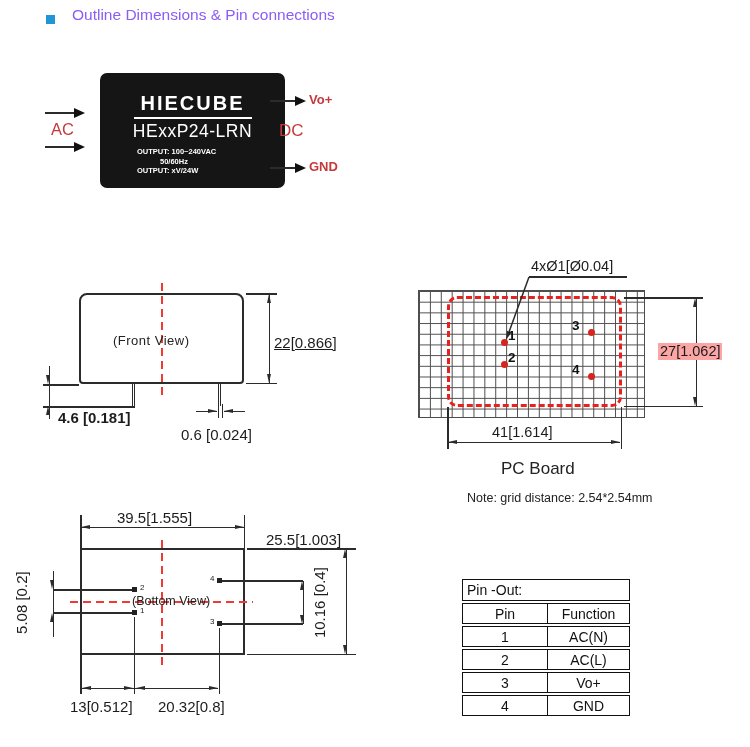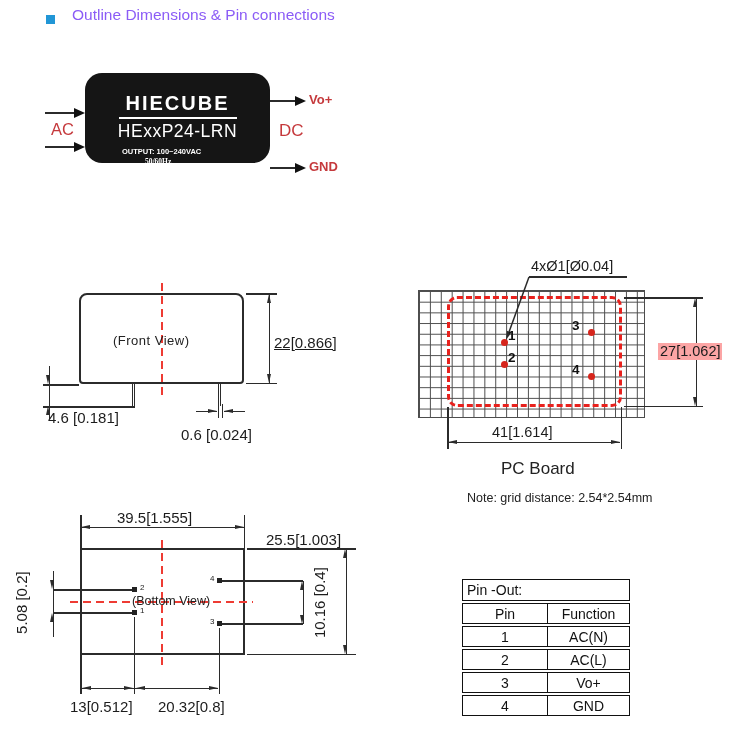--- a/index.html
+++ b/index.html
@@ -14,26 +14,26 @@
   .au{border-left:2.6px solid transparent;border-right:2.6px solid transparent;border-bottom:9px solid #2b2b2b;}
   .ad{border-left:2.6px solid transparent;border-right:2.6px solid transparent;border-top:9px solid #2b2b2b;}
   .al{border-top:2.6px solid transparent;border-bottom:2.6px solid transparent;border-right:9px solid #2b2b2b;}
   .ar2{border-top:2.6px solid transparent;border-bottom:2.6px solid transparent;border-left:9px solid #2b2b2b;}
   
   .bar{position:absolute;width:0;height:0;border-top:5px solid transparent;border-bottom:5px solid transparent;border-left:11px solid #111;}
   
   .rdv{position:absolute;width:2px;background-image:repeating-linear-gradient(180deg,#ee3b33 0 8px,transparent 8px 13px);}
   .rdh{position:absolute;height:2px;background-image:repeating-linear-gradient(90deg,#ee3b33 0 8px,transparent 8px 13px);}
   
-  .module{position:absolute;left:85px;top:73px;width:185px;height:90px;background:#151515;border-radius:17px;color:#fff;text-align:center;}
+  .module{position:absolute;left:100px;top:73px;width:185px;height:115px;background:#151515;border-radius:7px;color:#fff;text-align:center;}
   .m-brand{margin-top:19px;font-size:20px;font-weight:bold;letter-spacing:2px;}
   .m-underline{width:118px;height:2px;background:#fff;margin:2px auto 0;}
   .m-model{margin-top:2px;font-size:17.5px;letter-spacing:0.5px;}
   .m-specs{margin:5px 0 0 37px;text-align:left;font-size:7.5px;font-weight:bold;line-height:9.5px;}
-  .m-spec-mid{padding-left:23px;font-family:Liberation Serif, serif;}
+  .m-spec-mid{padding-left:23px;}
   .redlbl{color:#c5393c;}
   
   .fv-box{position:absolute;left:79px;top:293px;width:165px;height:91px;border:2px solid #2b2b2b;border-radius:8px 8px 4px 4px;box-sizing:border-box;background:#fff;}
   .bv-box{position:absolute;left:80px;top:548px;width:165px;height:107px;border:2px solid #2b2b2b;box-sizing:border-box;background:#fff;}
   .pin-fv{position:absolute;width:3px;background:#fff;border-left:1.5px solid #2b2b2b;border-right:1.5px solid #2b2b2b;box-sizing:border-box;}
   .sq{position:absolute;width:5px;height:5px;background:#222;}
   
   .grid{position:absolute;left:418px;top:290px;width:227px;height:128px;border:1px solid #4d4d4d;box-sizing:border-box;
         background-image:linear-gradient(#4d4d4d 1px,transparent 1px),linear-gradient(90deg,#4d4d4d 1px,transparent 1px);
         background-size:10.9px 10.7px;}
@@ -105,21 +105,21 @@
     <div class="vl" style="left:268.5px;top:294px;height:89px;"></div>
     <div class="au" style="left:266.5px;top:294px;"></div>
     <div class="ad" style="left:266.5px;top:374px;"></div>
     <div class="t dim" style="left:274px;top:334px;text-decoration:underline;">22[0.866]</div>
 
     <div class="hl" style="left:43px;top:384px;width:36px;"></div>
     <div class="hl" style="left:43px;top:406px;width:92px;"></div>
     <div class="vl" style="left:48.5px;top:366px;height:53px;"></div>
     <div class="ad" style="left:46px;top:375px;"></div>
     <div class="au" style="left:46px;top:406px;"></div>
-    <div class="t dim" style="left:48px;top:409px;">4.6 [0.181]</div>
+    <div class="t dim" style="left:58px;top:409px;font-weight:bold;">4.6 [0.181]</div>
 
     <div class="hl" style="left:196px;top:410.5px;width:21px;"></div>
     <div class="ar2" style="left:208px;top:408.5px;"></div>
     <div class="hl" style="left:224px;top:410.5px;width:21px;"></div>
     <div class="al" style="left:224px;top:408.5px;"></div>
     <div class="vl" style="left:217.5px;top:404px;height:14px;"></div>
     <div class="vl" style="left:221.5px;top:404px;height:14px;"></div>
     <div class="t dim" style="left:181px;top:426px;">0.6 [0.024]</div>
   </div>
 

